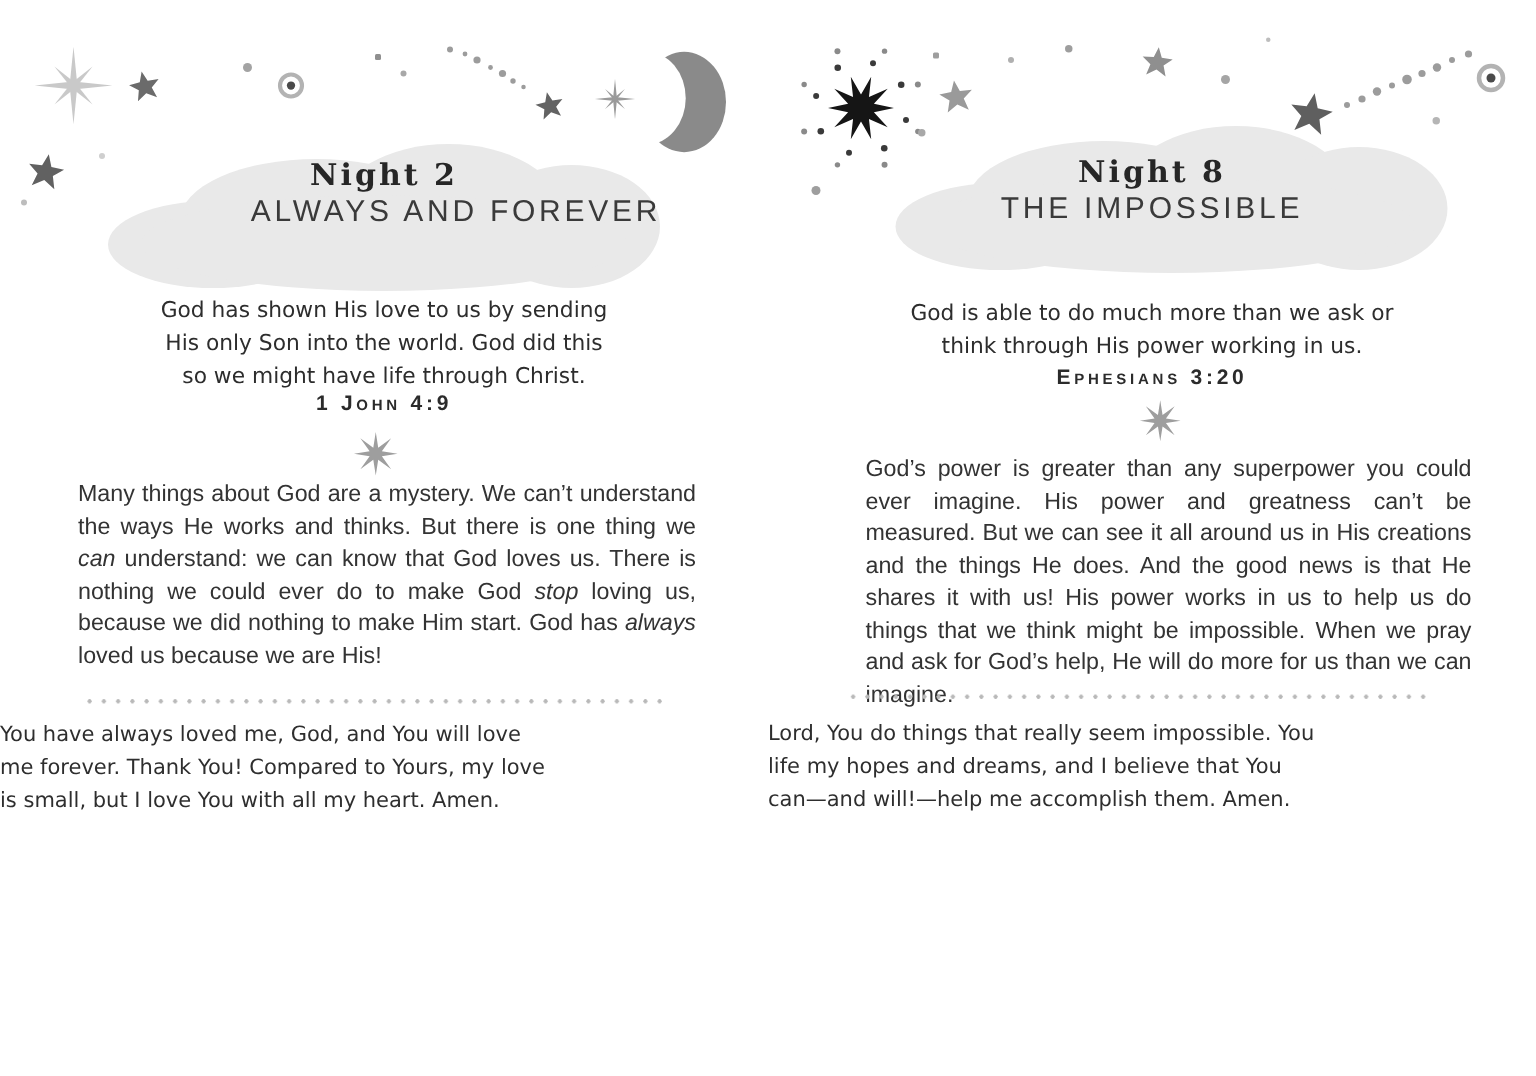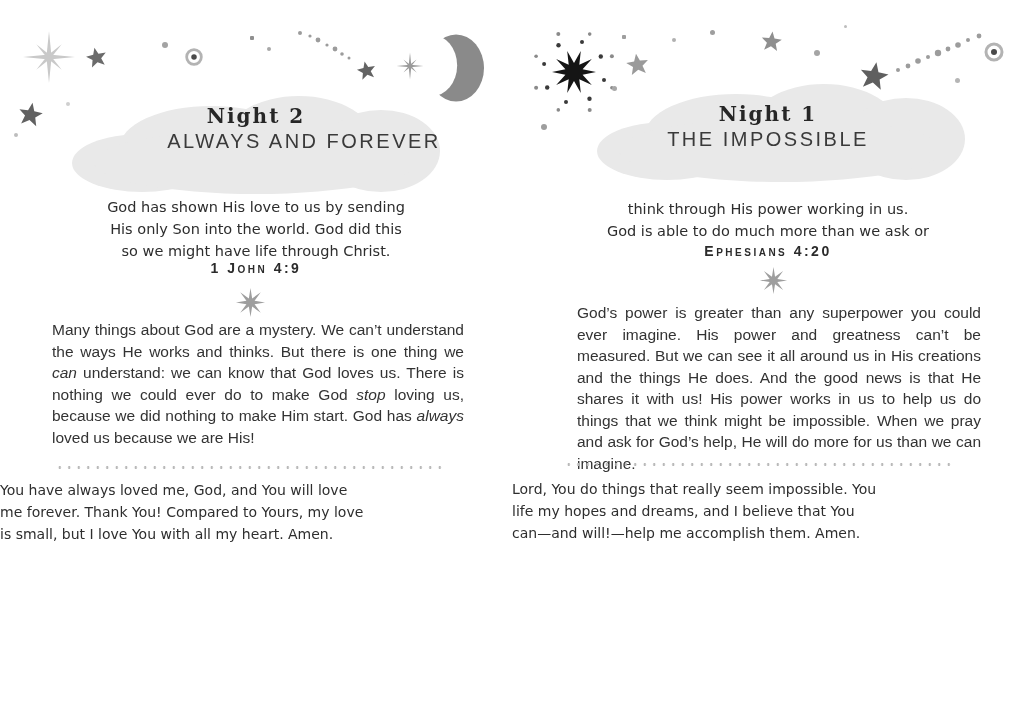--- a/index.html
+++ b/index.html
@@ -225,28 +225,28 @@
     </svg>
     <div class="speck" style="left:443px;top:62px;width:5px;height:5px;background:#b5b5b5"></div>
 
     <div class="cloud">
       <div class="lobe a"></div>
       <div class="lobe b"></div>
       <div class="lobe c"></div>
       <div class="lobe d"></div>
       <div class="lobe e"></div>
     </div>
-    <div class="night">Night 1</div>
+    <div class="night">Night 8</div>
     <div class="title">THE IMPOSSIBLE</div>
 
     <div class="scripture">
+      <div>God is able to do much more than we ask or</div>
       <div>think through His power working in us.</div>
-      <div>God is able to do much more than we ask or</div>
-    </div>
-    <div class="reference">Ephesians 4:20</div>
+    </div>
+    <div class="reference">Ephesians 3:20</div>
 
     <svg class="star-divider" width="29" height="29" viewBox="0 0 32 32">
       <path fill="#9e9e9e" d="M31 16 L20.2 17.7 L26.6 26.6 L17.7 20.2 L16 31 L14.3 20.2 L5.4 26.6 L11.8 17.7 L1 16 L11.8 14.3 L5.4 5.4 L14.3 11.8 L16 1 L17.7 11.8 L26.6 5.4 L20.2 14.3Z"></path>
     </svg>
 
     <p class="body-text"><span>God’s power is greater than any superpower you could ever imagine. His power and greatness can’t be measured. But we can see it all around us in His creations and the things He does. And the good news is that He shares it with us! His power works in us to help us do things that we think might be impossible. When we pray and ask for God’s help, He will do more for us than we can imagine.</span></p>
 
     <div class="dotted"></div>
 
     <div class="prayer">

